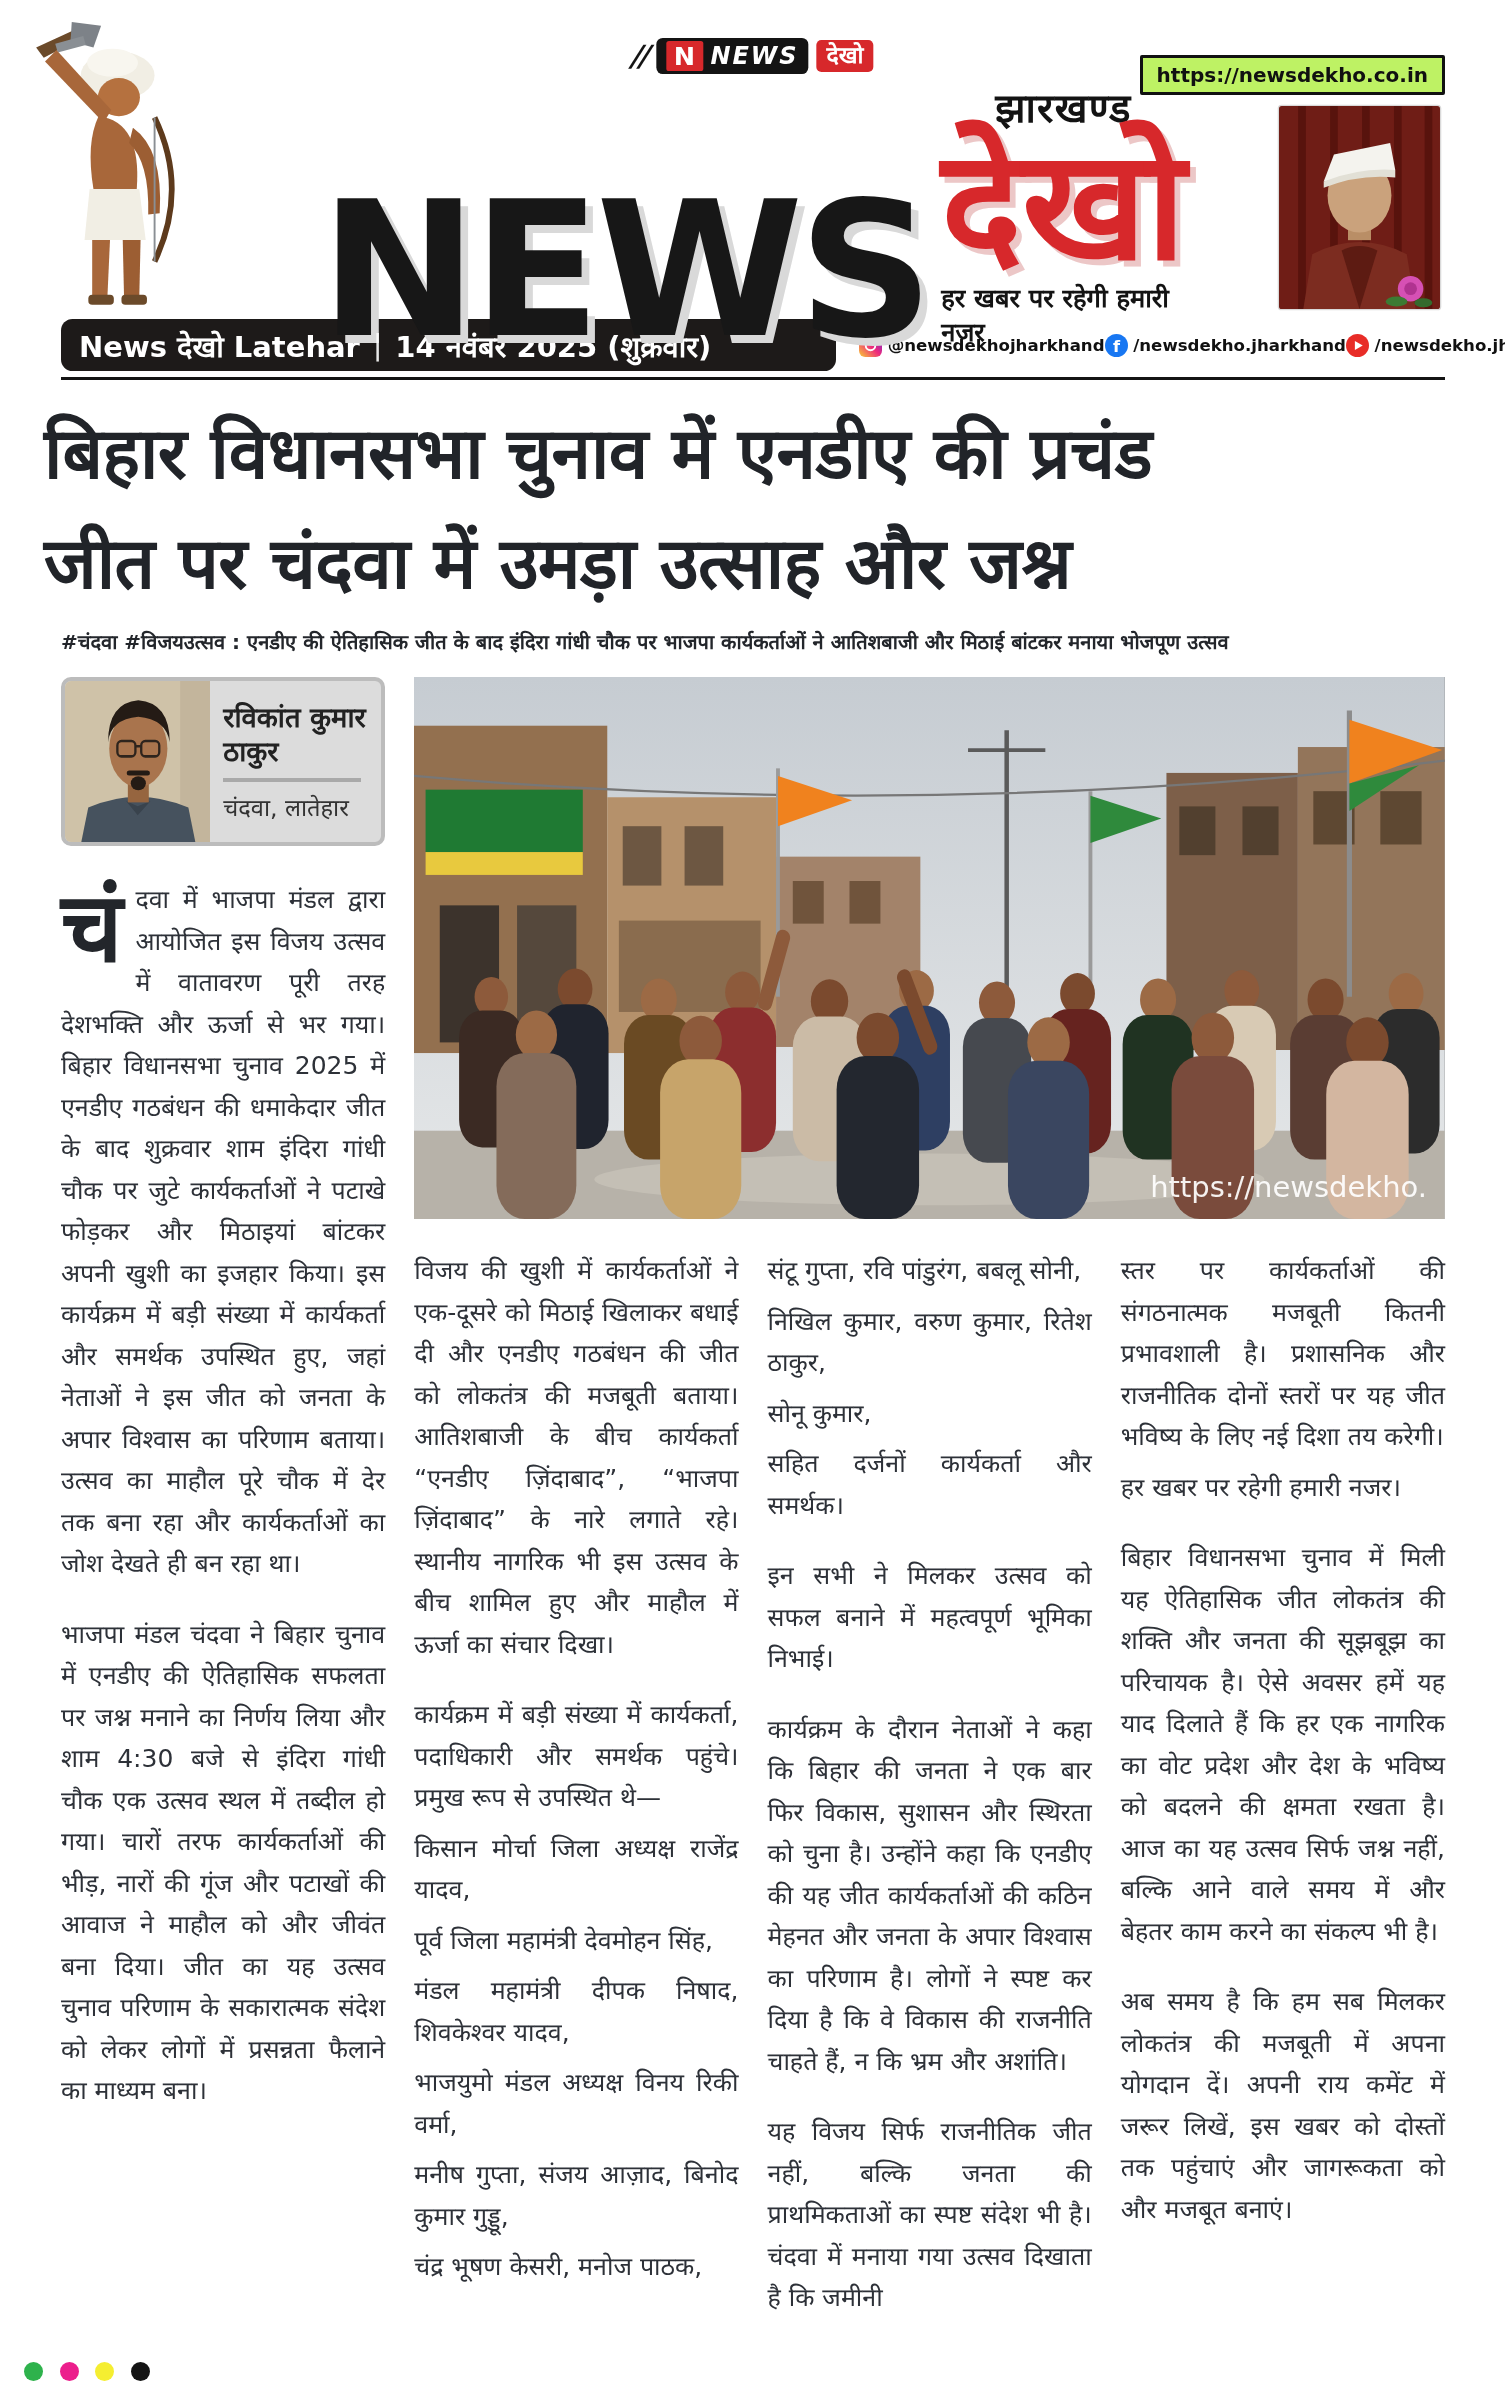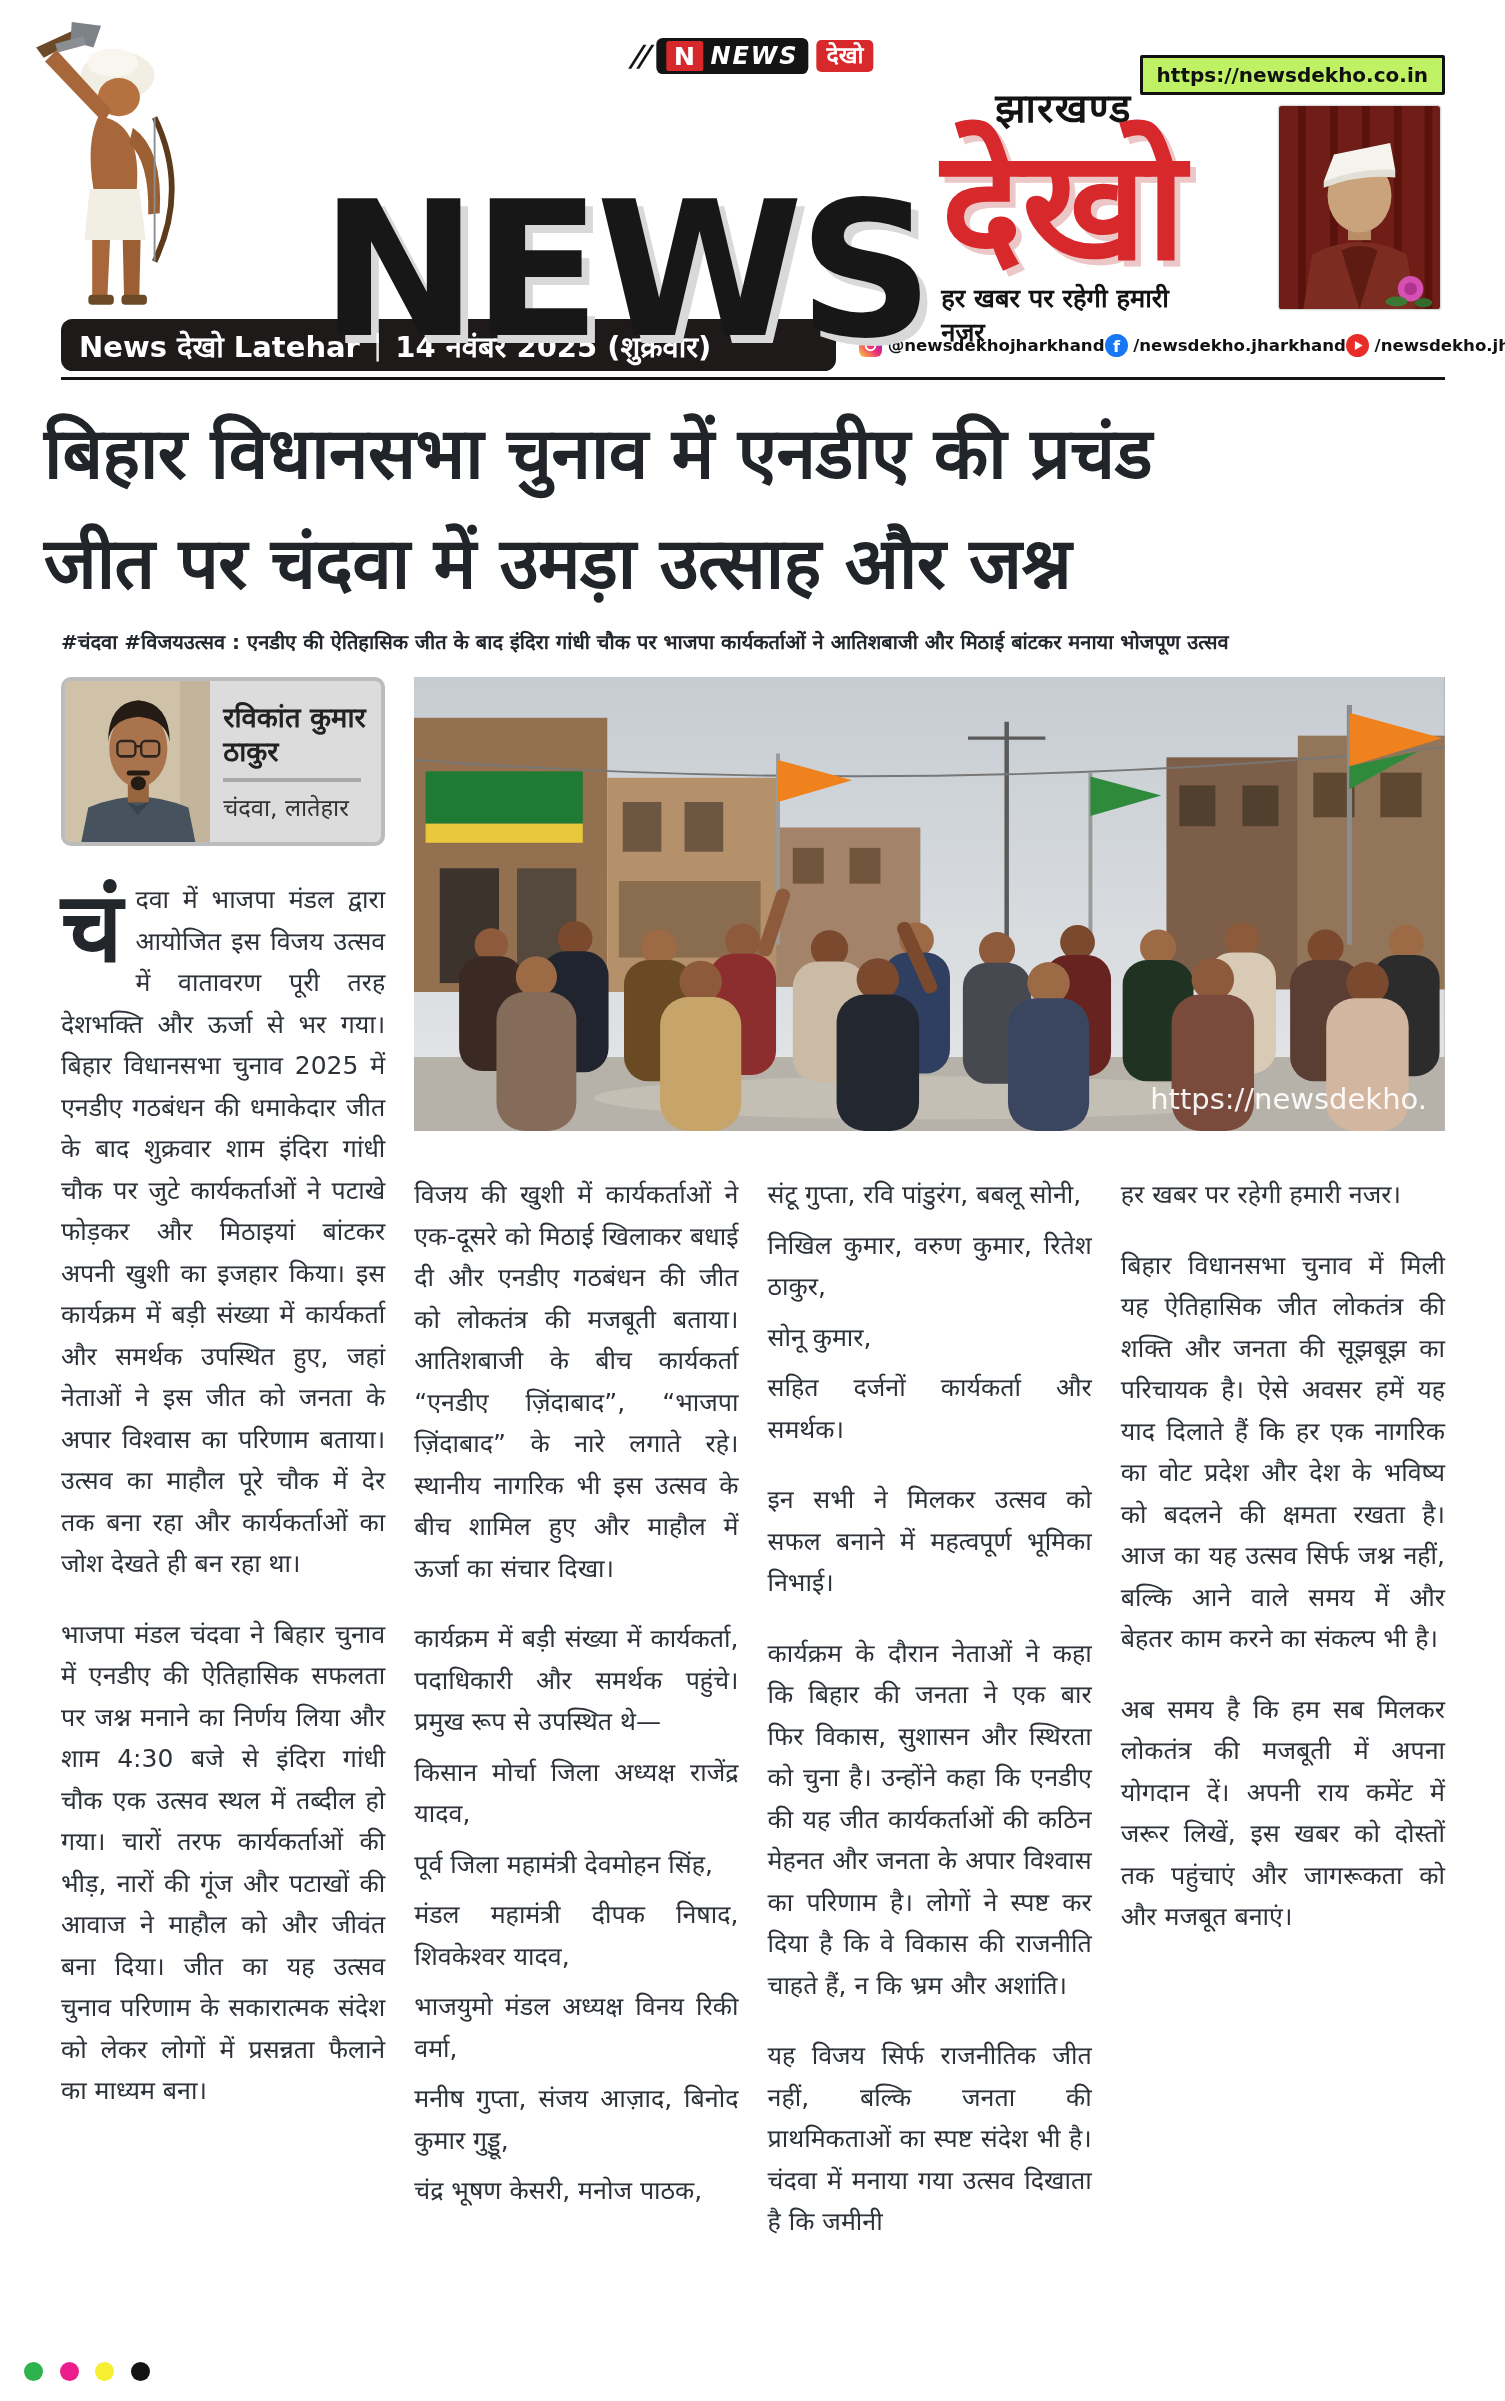--- a/index.html
+++ b/index.html
@@ -38,21 +38,21 @@
   .social-item{display:flex;align-items:center;gap:5.7px;font-weight:800;font-size:16.6px;color:#111;}
   .social-item svg{width:23px;height:23px;display:block;}
   .rule{height:2.6px;background:#141414;margin:5.1px 61px 0 61px;border:0;}
 
   
   .headline{margin:19px 44px 0;font-size:71px;line-height:1.56;font-weight:900;color:#212429;letter-spacing:-0.6px;}
   .subhead{margin:9px 61px 0;font-size:20px;font-weight:700;color:#23262b;line-height:1.3;}
 
   
   .grid{display:grid;grid-template-columns:repeat(4,1fr);column-gap:29px;padding:0 61px;margin-top:22px;}
-  .photo-box{grid-column:2/5;grid-row:1;height:454px;position:relative;overflow:hidden;background:#737373;margin-bottom:43px;}
+  .photo-box{grid-column:2/5;grid-row:1;height:542px;position:relative;overflow:hidden;background:#737373;margin-bottom:31px;}
   .photo-box svg{width:100%;height:100%;display:block;}
   .watermark{position:absolute;right:18px;bottom:15.3px;color:rgba(255,255,255,0.92);font-size:29px;font-weight:500;}
   .col1{grid-column:1;grid-row:1/3;}
   .col2{grid-column:2;grid-row:2;}
   .col3{grid-column:3;grid-row:2;}
   .col4{grid-column:4;grid-row:2;}
 
   
   .author-card{border:4.5px solid #bcbcbc;border-radius:10px;overflow:hidden;display:flex;height:161px;
                margin-bottom:33px;background:#dcdcdc;}
@@ -325,20 +325,21 @@
       <p class="body-para tight">संटू गुप्ता, रवि पांडुरंग, बबलू सोनी,</p>
       <p class="body-para tight">निखिल कुमार, वरुण कुमार, रितेश ठाकुर,</p>
       <p class="body-para tight">सोनू कुमार,</p>
       <p class="body-para">सहित दर्जनों कार्यकर्ता और समर्थक।</p>
       <p class="body-para">इन सभी ने मिलकर उत्सव को सफल बनाने में महत्वपूर्ण भूमिका निभाई।</p>
       <p class="body-para">कार्यक्रम के दौरान नेताओं ने कहा कि बिहार की जनता ने एक बार फिर विकास, सुशासन और स्थिरता को चुना है। उन्होंने कहा कि एनडीए की यह जीत कार्यकर्ताओं की कठिन मेहनत और जनता के अपार विश्वास का परिणाम है। लोगों ने स्पष्ट कर दिया है कि वे विकास की राजनीति चाहते हैं, न कि भ्रम और अशांति।</p>
       <p class="body-para">यह विजय सिर्फ राजनीतिक जीत नहीं, बल्कि जनता की प्राथमिकताओं का स्पष्ट संदेश भी है। चंदवा में मनाया गया उत्सव दिखाता है कि जमीनी</p>
     </div>
 
     <div class="col4">
+      <p class="body-para tight">स्तर पर कार्यकर्ताओं की संगठनात्मक मजबूती कितनी प्रभावशाली है। प्रशासनिक और राजनीतिक दोनों स्तरों पर यह जीत भविष्य के लिए नई दिशा तय करेगी।</p>
       <p class="body-para">हर खबर पर रहेगी हमारी नजर।</p>
       <p class="body-para">बिहार विधानसभा चुनाव में मिली यह ऐतिहासिक जीत लोकतंत्र की शक्ति और जनता की सूझबूझ का परिचायक है। ऐसे अवसर हमें यह याद दिलाते हैं कि हर एक नागरिक का वोट प्रदेश और देश के भविष्य को बदलने की क्षमता रखता है। आज का यह उत्सव सिर्फ जश्न नहीं, बल्कि आने वाले समय में और बेहतर काम करने का संकल्प भी है।</p>
       <p class="body-para">अब समय है कि हम सब मिलकर लोकतंत्र की मजबूती में अपना योगदान दें। अपनी राय कमेंट में जरूर लिखें, इस खबर को दोस्तों तक पहुंचाएं और जागरूकता को और मजबूत बनाएं।</p>
     </div>
   </main>
 
   <div class="dots">
     <span class="dot" style="background: rgb(46, 178, 76);"></span>
     <span class="dot" style="background: rgb(236, 30, 140);"></span>
     <span class="dot" style="background: rgb(245, 238, 49);"></span>

